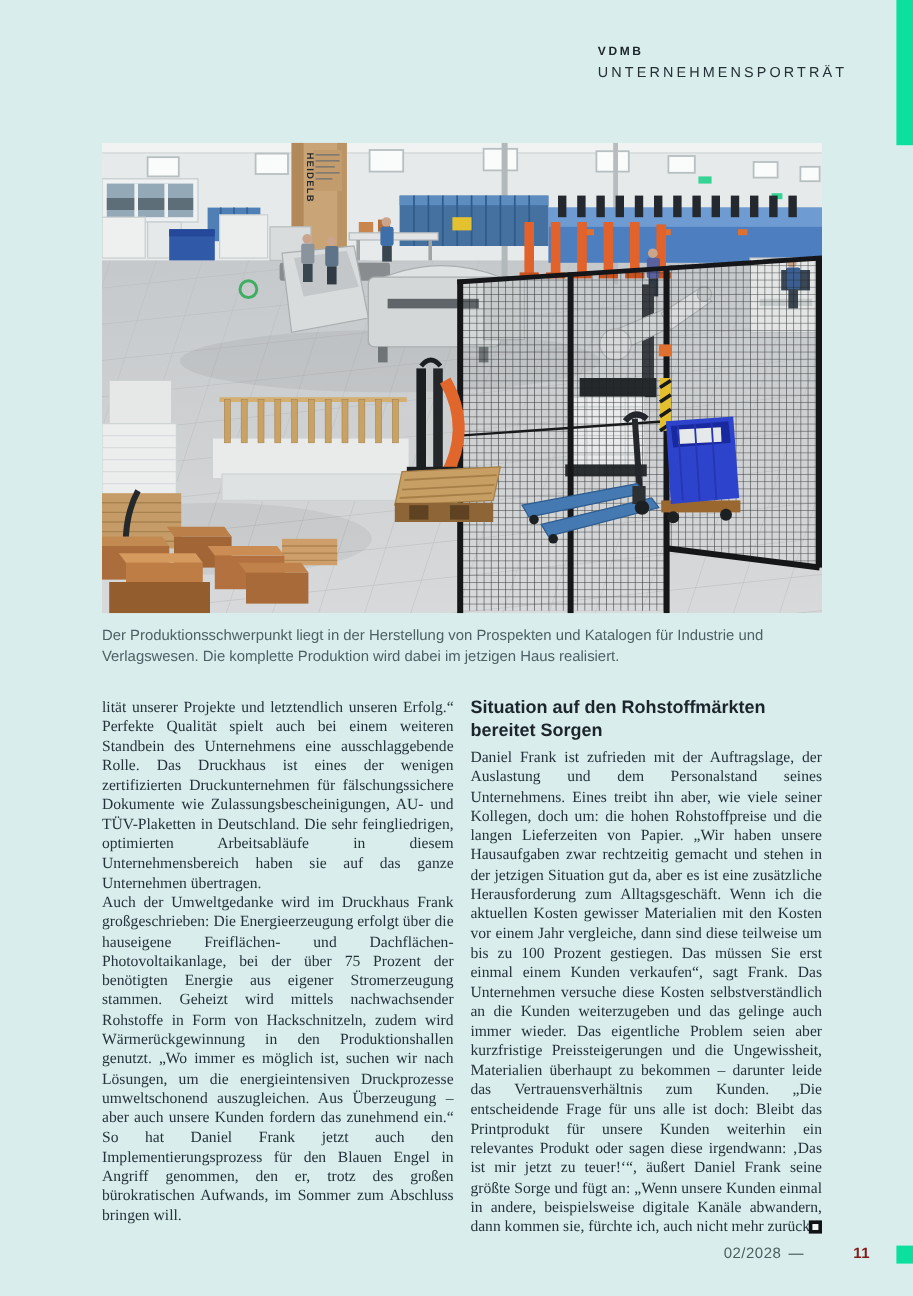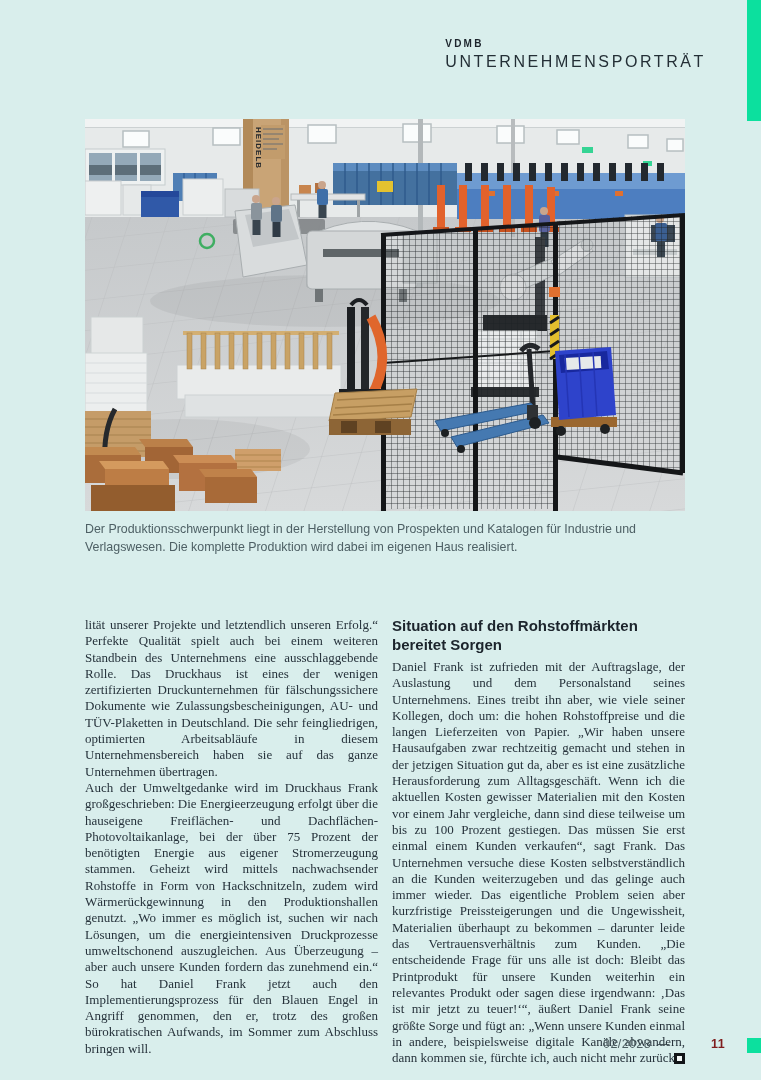--- a/index.html
+++ b/index.html
@@ -5,29 +5,29 @@
   html,body { margin:0; padding:0; background:#d9eeec; }
   .page {
     position:relative; width:761px; height:1080px; overflow:hidden;
     background:#d9eeec; font-family:"Liberation Sans", sans-serif;
   }
   .accent-top { position:absolute; top:0; right:0; width:14px; height:121px; background:#0ce09e; }
   .accent-bottom { position:absolute; top:1038px; right:0; width:14px; height:15px; background:#0ce09e; }
 
   .masthead { position:absolute; top:38px; right:55px; text-align:left; color:#1c242c; }
   .masthead .brand { font-size:10px; font-weight:bold; letter-spacing:2.2px; }
-  .masthead .section { margin-top:4px; font-size:16px; letter-spacing:2.6px; color:#242f36; }
+  .masthead .section { margin-top:4px; font-size:12px; letter-spacing:2.6px; color:#242f36; }
 
   .figure { position:absolute; left:85px; top:119px; width:600px; }
   .figure svg { display:block; }
   .caption {
     margin-top:10px; width:594px; font-size:12.4px; line-height:17.5px; color:#4e6065;
   }
 
-  .article { position:absolute; left:85px; top:581px; width:600px; display:flex; gap:14px;margin-top:36px; }
+  .article { position:absolute; left:85px; top:581px; width:600px; display:flex; gap:14px; }
   .col { width:293px; }
   .body-text {
     font-family:"Liberation Serif", serif; font-size:13px; line-height:16.3px;
     color:#26323b; text-align:justify; margin:0; hyphens:auto; -webkit-hyphens:auto;
   }
   h3.subhead {
     font-family:"Liberation Sans", sans-serif; font-size:15px; line-height:18.5px;
     color:#1c242c; margin:0; font-weight:bold;
   }
   .col-left h3.subhead { margin-top:14px; margin-bottom:5px; }
@@ -339,21 +339,21 @@
           <polygon points="0,336 56,336 50,328 0,328" fill="#c28a50"></polygon>
         <rect x="94" y="344" width="58" height="28" fill="#b37140"></rect>
           <polygon points="94,344 152,344 146,336 88,336" fill="#cc8d55"></polygon>
         <rect x="20" y="350" width="64" height="32" fill="#bd7d45"></rect>
           <polygon points="20,350 84,350 78,342 14,342" fill="#d49a5e"></polygon>
         <rect x="6" y="366" width="84" height="26" fill="#935d2e"></rect>
         <rect x="120" y="358" width="52" height="26" fill="#a86a38"></rect>
           <polygon points="120,358 172,358 166,350 114,350" fill="#c0824a"></polygon>
       </g>
     </svg>
-    <figcaption class="caption">Der Produktionsschwerpunkt liegt in der Herstellung von Prospekten und Katalogen für Industrie und Verlagswesen. Die komplette Produktion wird dabei im eigenen Haus realisiert.</figcaption>
+    <figcaption class="caption">Der Produktionsschwerpunkt liegt in der Herstellung von Prospekten und Katalogen für Industrie und Verlagswesen. Die komplette Produktion wird dabei im jetzigen Haus realisiert.</figcaption>
   </figure>
 
   <div class="article">
     <div class="col col-left">
       <p class="body-text">lität unserer Projekte und letztendlich unseren Erfolg.“ Perfekte Qualität spielt auch bei einem weiteren Standbein des Unternehmens eine ausschlaggebende Rolle. Das Druckhaus ist eines der wenigen zertifizierten Druckunternehmen für fälschungssichere Dokumente wie Zulassungsbescheinigungen, AU- und TÜV-Plaketten in Deutschland. Die sehr feingliedrigen, optimierten Arbeitsabläufe in diesem Unternehmensbereich haben sie auf das ganze Unternehmen übertragen.</p>
       <p class="body-text">Auch der Umweltgedanke wird im Druckhaus Frank großgeschrieben: Die Energieerzeugung erfolgt über die hauseigene Freiflächen- und Dachflächen-Photovoltaikanlage, bei der über 75 Prozent der benötigten Energie aus eigener Stromerzeugung stammen. Geheizt wird mittels nachwachsender Rohstoffe in Form von Hackschnitzeln, zudem wird Wärmerückgewinnung in den Produktionshallen genutzt. „Wo immer es möglich ist, suchen wir nach Lösungen, um die energieintensiven Druckprozesse umweltschonend auszugleichen. Aus Überzeugung – aber auch unsere Kunden fordern das zunehmend ein.“ So hat Daniel Frank jetzt auch den Implementierungsprozess für den Blauen Engel in Angriff genommen, den er, trotz des großen bürokratischen Aufwands, im Sommer zum Abschluss bringen will.</p>
     </div>
     <div class="col col-right">
       <h3 class="subhead">Situation auf den Rohstoffmärkten bereitet Sorgen</h3>
       <div class="rc-para-wrap">

